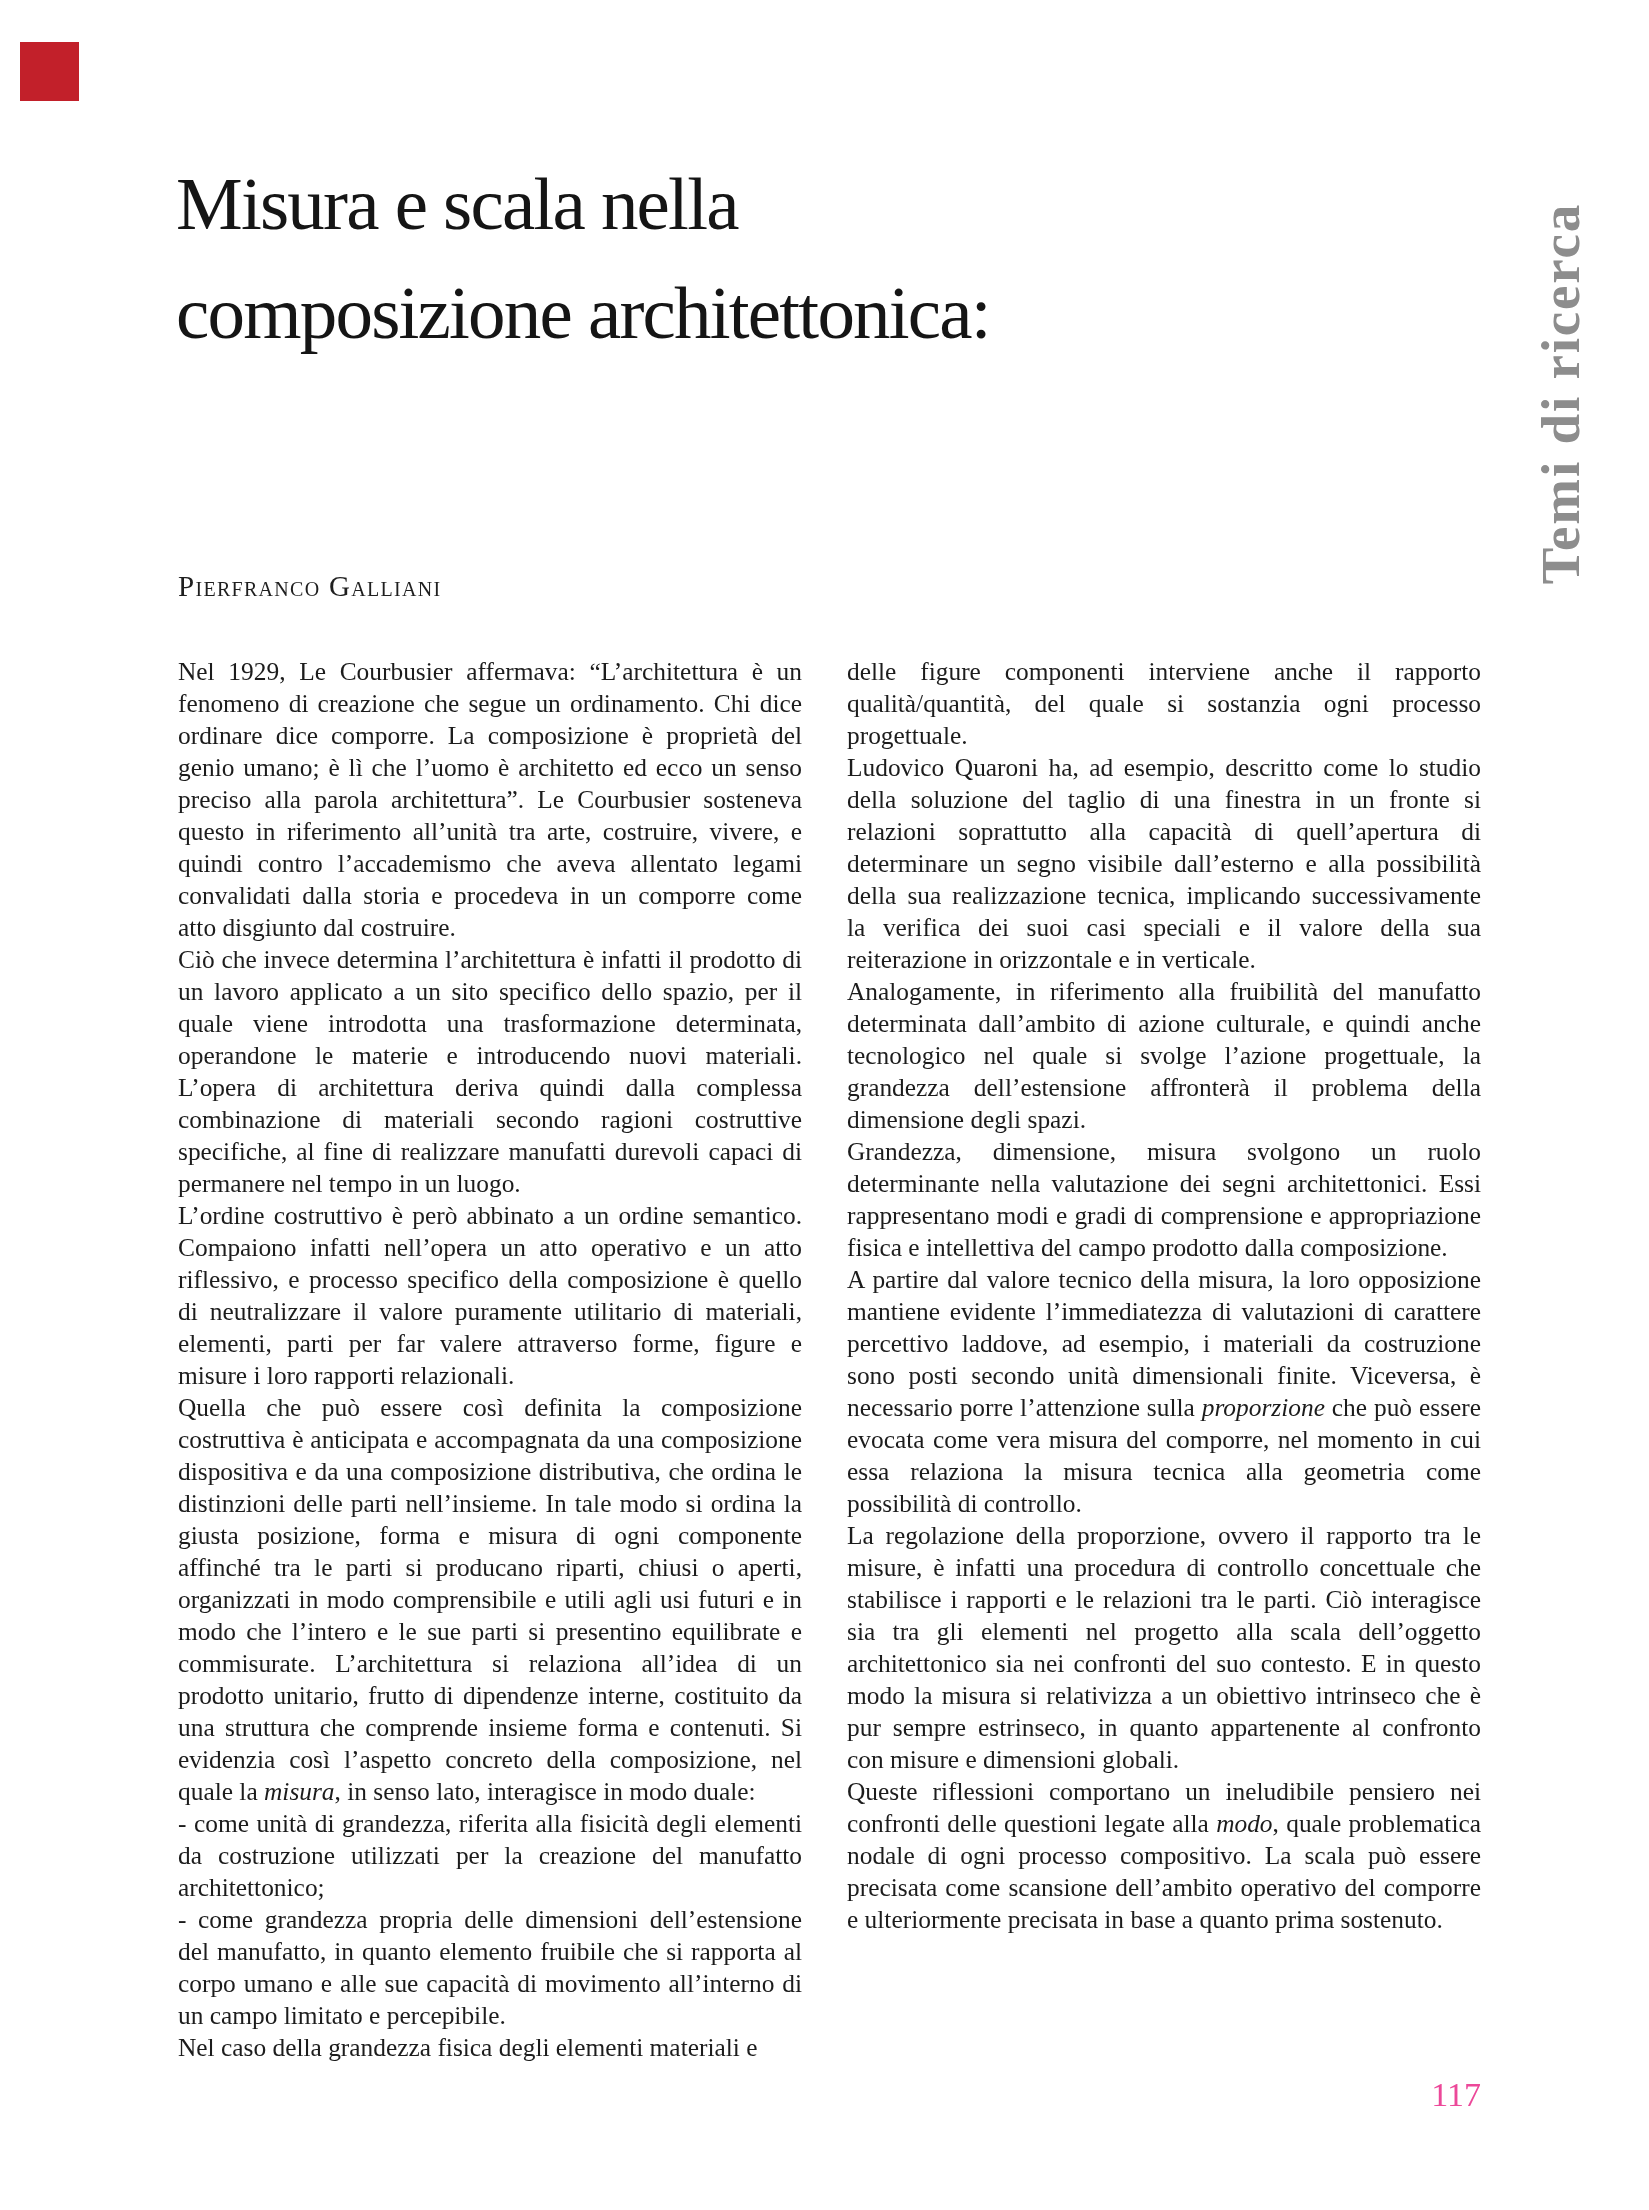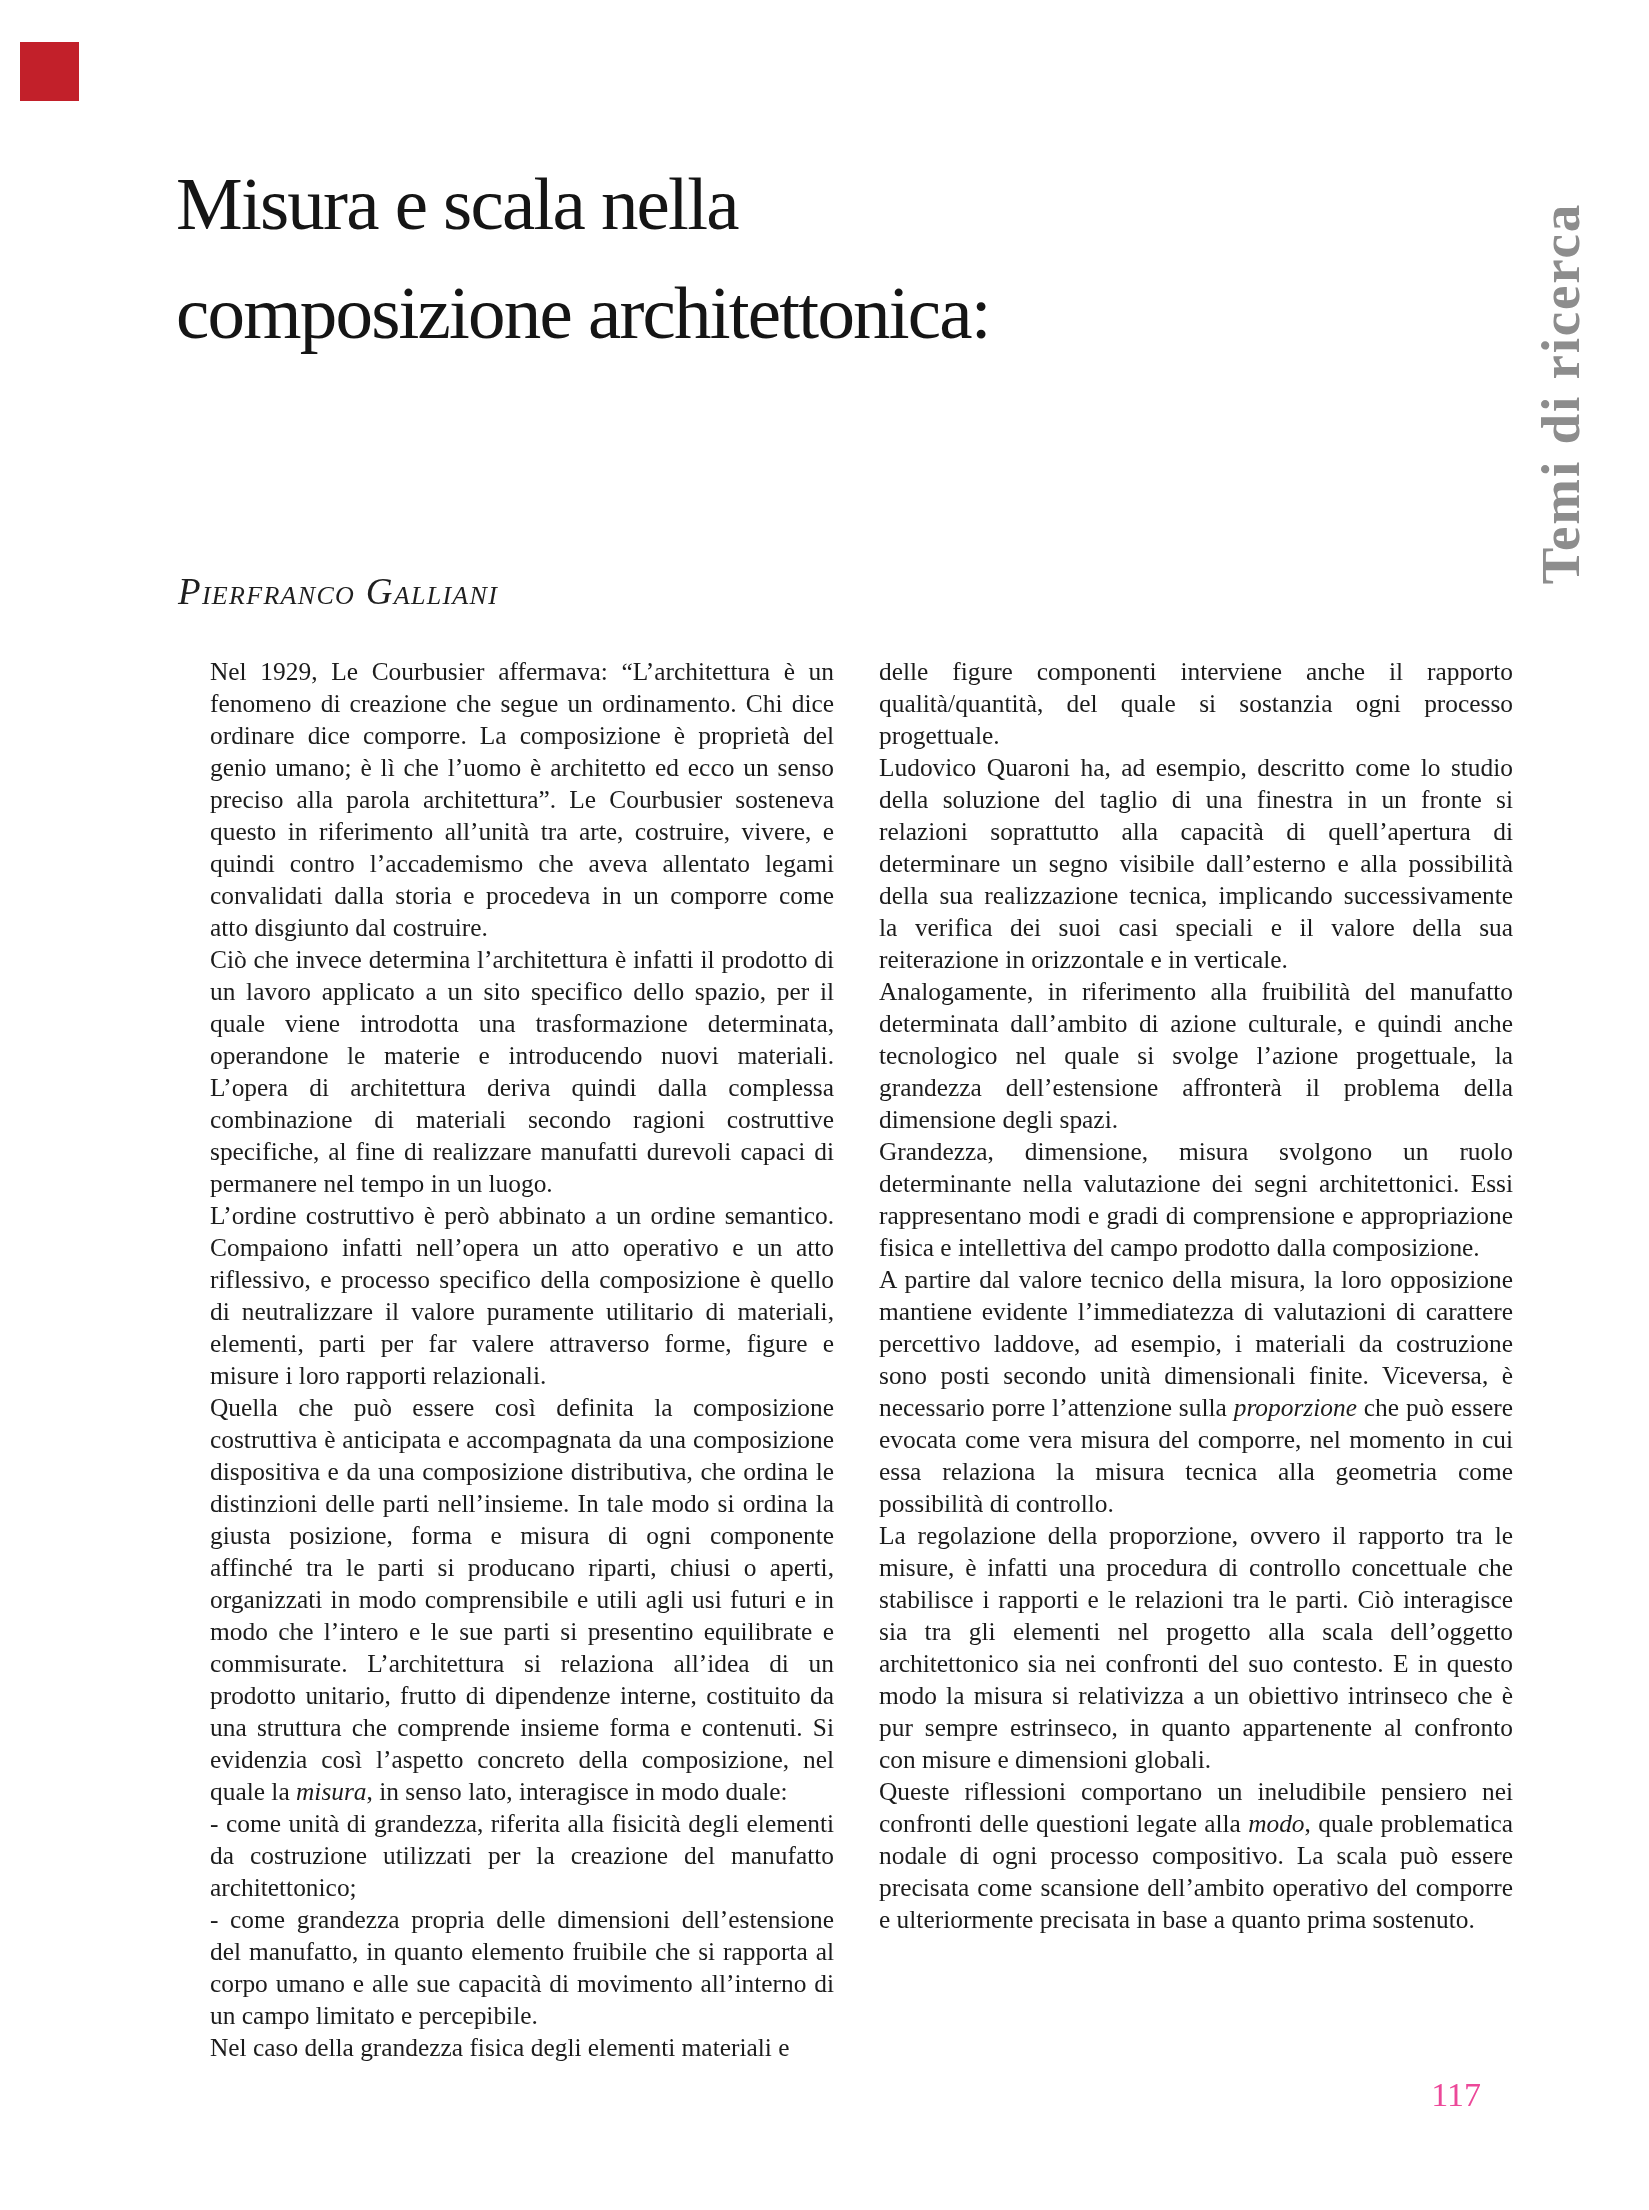--- a/index.html
+++ b/index.html
@@ -19,29 +19,28 @@
   }
 
   .title {
     position:absolute; left:176px; top:149px; width:1158px;
     font-size:75px; line-height:109px;
     letter-spacing:-1.8px; color:#151515; font-weight:400;
   }
 
   .author {
     position:absolute; left:178px; top:570px;
-    font-variant:small-caps; font-size:37px; letter-spacing:1.3px;
+    font-variant:small-caps; font-size:29px; letter-spacing:1.3px;
     color:#1f1f1f;
-    font-style:italic;
   }
 
   .col {
     position:absolute; top:655px; height:1426px; overflow:hidden;
     font-size:25.4px; line-height:32px; text-align:justify;
-    color:#1c1c1c; hyphens:none;margin-left:32px;
+    color:#1c1c1c; hyphens:none;
   }
   .col-left  { left:178px; width:624px; }
   .col-right { left:847px; width:634px; }
   .col p { margin:0; padding:0; }
   .col em { font-style:italic; }
 
   .vertical-label {
     position:absolute; left:1533px; top:203px;
     writing-mode:vertical-rl; transform:rotate(180deg);
     font-size:55px; font-weight:700; letter-spacing:1.8px;

